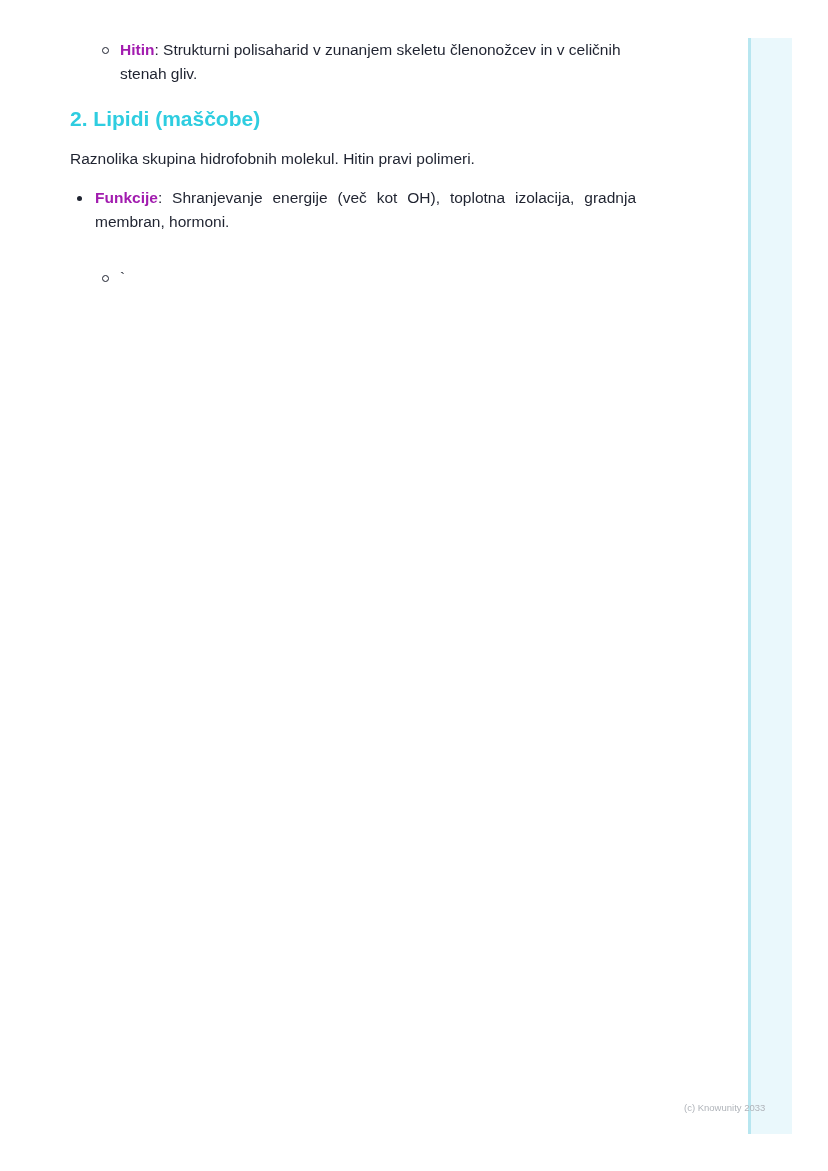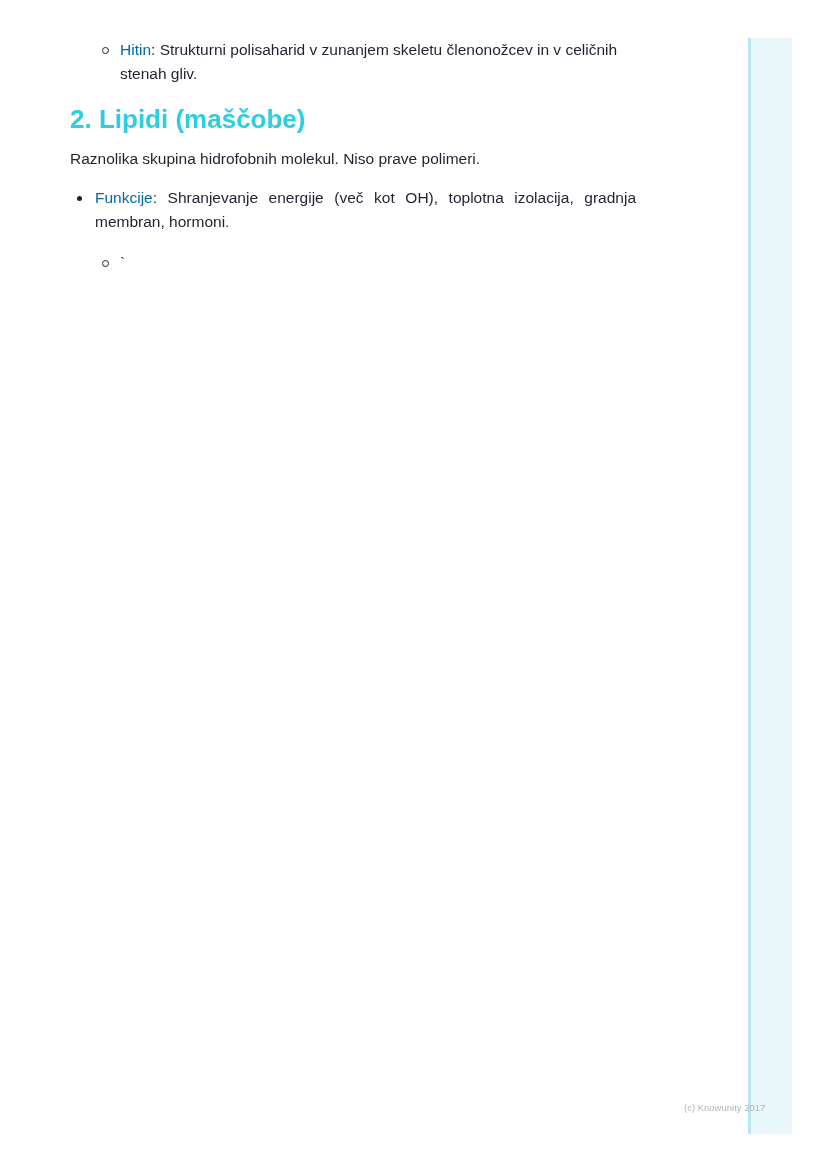--- a/index.html
+++ b/index.html
@@ -13,51 +13,51 @@
   }
   .content { position:absolute; left:70px; top:38px; width:566px; font-size:15.5px; line-height:24px; }
   .sub-item { position:relative; padding-left:50px; }
   .sub-bullet {
     position:absolute; left:32px; top:9px; width:5px; height:5px; border:1.2px solid #1f2330; border-radius:50%;
   }
   .item { position:relative; padding-left:25px; }
   .bullet {
     position:absolute; left:7px; top:10px; width:5px; height:5px; background:#1f2330; border-radius:50%;
   }
-  b { font-weight:normal; color:#0369a1; }
+  b { font-weight:bold; color:#a21caf; }
   h2 {
-    margin:0; font-size:26px; font-weight:bold; color:#2ecde0; line-height:30px;
+    margin:0; font-size:21px; font-weight:bold; color:#2ecde0; line-height:30px;
   }
   p { margin:0; }
   .justify { text-align:justify; }
   .footer {
     position:absolute; left:684px; top:1102px; font-size:9.5px; color:#b0b4ba;
   }
 </style>
 </head>
 <body>
 
 <div class="sidebar"></div>
 
 <div class="content">
   <div class="sub-item" style="margin-bottom:18px;">
     <span class="sub-bullet"></span>
     <b>Hitin</b><span>: Strukturni polisaharid v zunanjem skeletu členonožcev in v celičnih stenah gliv.</span>
   </div>
 
   <h2>2. Lipidi (maščobe)</h2>
 
-  <p style="margin-top:13px; margin-bottom:15px;">Raznolika skupina hidrofobnih molekul. Niso prave polimeri.</p>
+  <p style="margin-top:13px; margin-bottom:15px;">Raznolika skupina hidrofobnih molekul. Hitin pravi polimeri.</p>
 
-  <div class="item justify" style="margin-bottom:17px;">
+  <div class="item justify" style="margin-bottom:32px;">
     <span class="bullet"></span>
     <b>Funkcije</b><span>: Shranjevanje energije (več kot OH), toplotna izolacija, gradnja membran, hormoni.</span>
   </div>
 
 
 
   <div class="sub-item">
     <span class="sub-bullet"></span>
     <span>`</span>
   </div>
 </div>
 
-<div class="footer">(c) Knowunity 2017</div>
+<div class="footer">(c) Knowunity 2033</div>
 
 </body></html>

